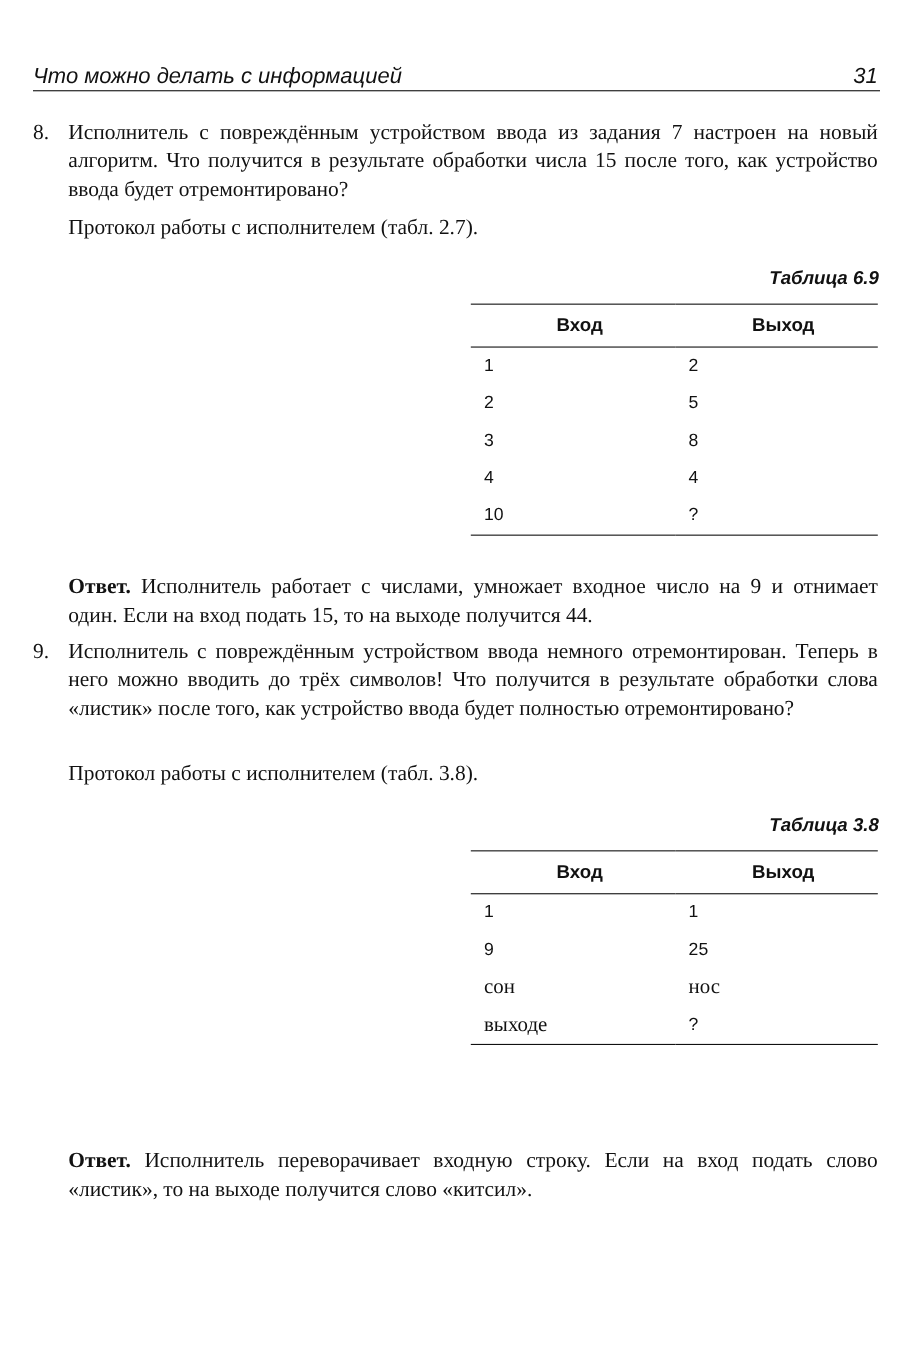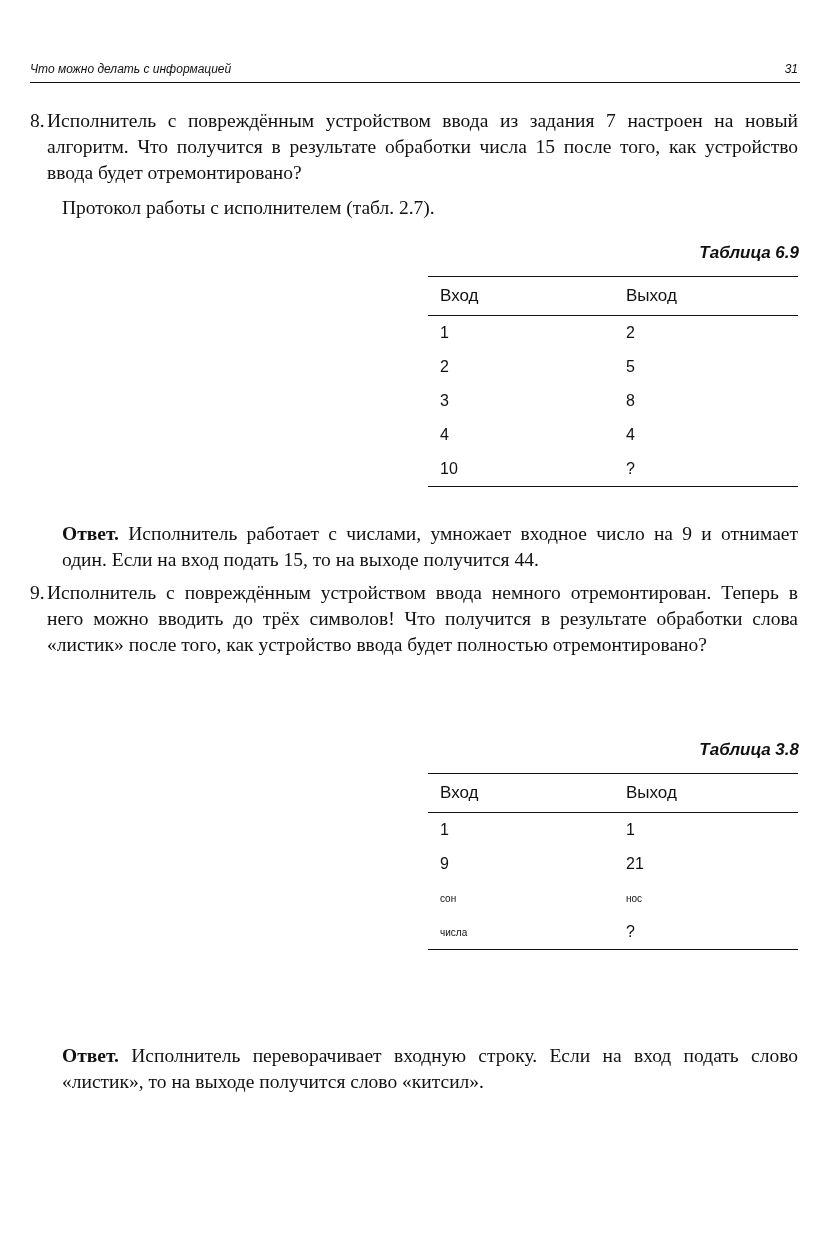--- a/index.html
+++ b/index.html
@@ -22,21 +22,21 @@
     }
     .running-head {
       position: absolute;
       left: 30px;
       top: 58px;
       width: 770px;
       height: 24px;
       border-bottom: 1.5px solid #111;
       font-family: "Liberation Sans", sans-serif;
       font-style: italic;
-      font-size: 12px;
+      font-size: 20px;
       line-height: 22px;
     }
     .running-head .title { position: absolute; left: 0; top: 0; }
     .running-head .pageno { position: absolute; right: 2px; top: 0; }
 
     .serif {
       font-family: "Liberation Serif", serif;
       font-size: 19.5px;
       line-height: 26px;
       text-align: justify;
@@ -45,21 +45,21 @@
       position: absolute;
       left: 30px;
       width: 768px;
     }
     .item .num {
       position: absolute;
       left: 0;
       top: 0;
     }
     .item .body {
-      margin-left: 17px;
+      margin-left: 32px;
     }
     .para {
       position: absolute;
       left: 62px;
       width: 736px;
     }
     .answer-label { font-weight: bold; }
 
     .table-caption {
       position: absolute;
@@ -74,34 +74,34 @@
       position: absolute;
       left: 428px;
       width: 370px;
       border-collapse: collapse;
       font-family: "Liberation Sans", sans-serif;
       font-size: 16px;
       border-top: 1.5px solid #111;
       border-bottom: 1.5px solid #111;
     }
     table.proto th {
-      font-weight: normal;
+      font-weight: bold;
       font-size: 17px;
-      text-align: left;
+      text-align: center;
       height: 38px;
       padding: 0 0 0 12px;
       border-bottom: 1.5px solid #111;
     }
     table.proto td {
       text-align: left;
       height: 34px;
       padding: 0 0 0 12px;
     }
     table.proto col.c1 { width: 186px; }
-    .small { font-size: 10px; }
+    .small { font-size: 19px; font-family: Liberation Serif, serif; }
   </style>
 </head>
 <body>
 
 <div class="page">
 
   <div class="running-head">
     <span class="title">Что можно делать с информацией</span>
     <span class="pageno">31</span>
   </div>
@@ -149,48 +149,49 @@
   </table>
 
   <div class="para serif" style="top:521px;">
     <span class="answer-label">Ответ.</span><span> Исполнитель работает с числами, умножает входное число на 9 и отнимает один. Если на вход подать 15, то на выходе получится 44.</span>
   </div>
 
   <div class="item serif" style="top:580px;">
     <span class="num">9.</span>
     <div class="body">Исполнитель с повреждённым устройством ввода немного отремонтирован. Теперь в него можно вводить до трёх символов! Что получится в результате обработки слова «листик» после того, как устройство ввода будет полностью отремонтировано?</div>
   </div>
+  <div class="para serif" style="top:691px;">Протокол работы с исполнителем (табл. 3.8).</div>
 
   <div class="table-caption" style="top:740px;">Таблица 3.8</div>
   <table class="proto" style="top:773px;">
     <colgroup>
         <col class="c1">
         <col>
       </colgroup>
     <thead>
       <tr>
         <th>Вход</th>
         <th>Выход</th>
       </tr>
     </thead>
     <tbody>
       <tr>
         <td>1</td>
         <td>1</td>
       </tr>
       <tr>
         <td>9</td>
-        <td>21</td>
+        <td>25</td>
       </tr>
       <tr>
         <td class="small">сон</td>
         <td class="small">нос</td>
       </tr>
       <tr>
-        <td class="small">числа</td>
+        <td class="small">выходе</td>
         <td>?</td>
       </tr>
     </tbody>
   </table>
 
   <div class="para serif" style="top:1043px;">
     <span class="answer-label">Ответ.</span><span> Исполнитель переворачивает входную строку. Если на вход подать слово «листик», то на выходе получится слово «китсил».</span>
   </div>
 
 </div>

